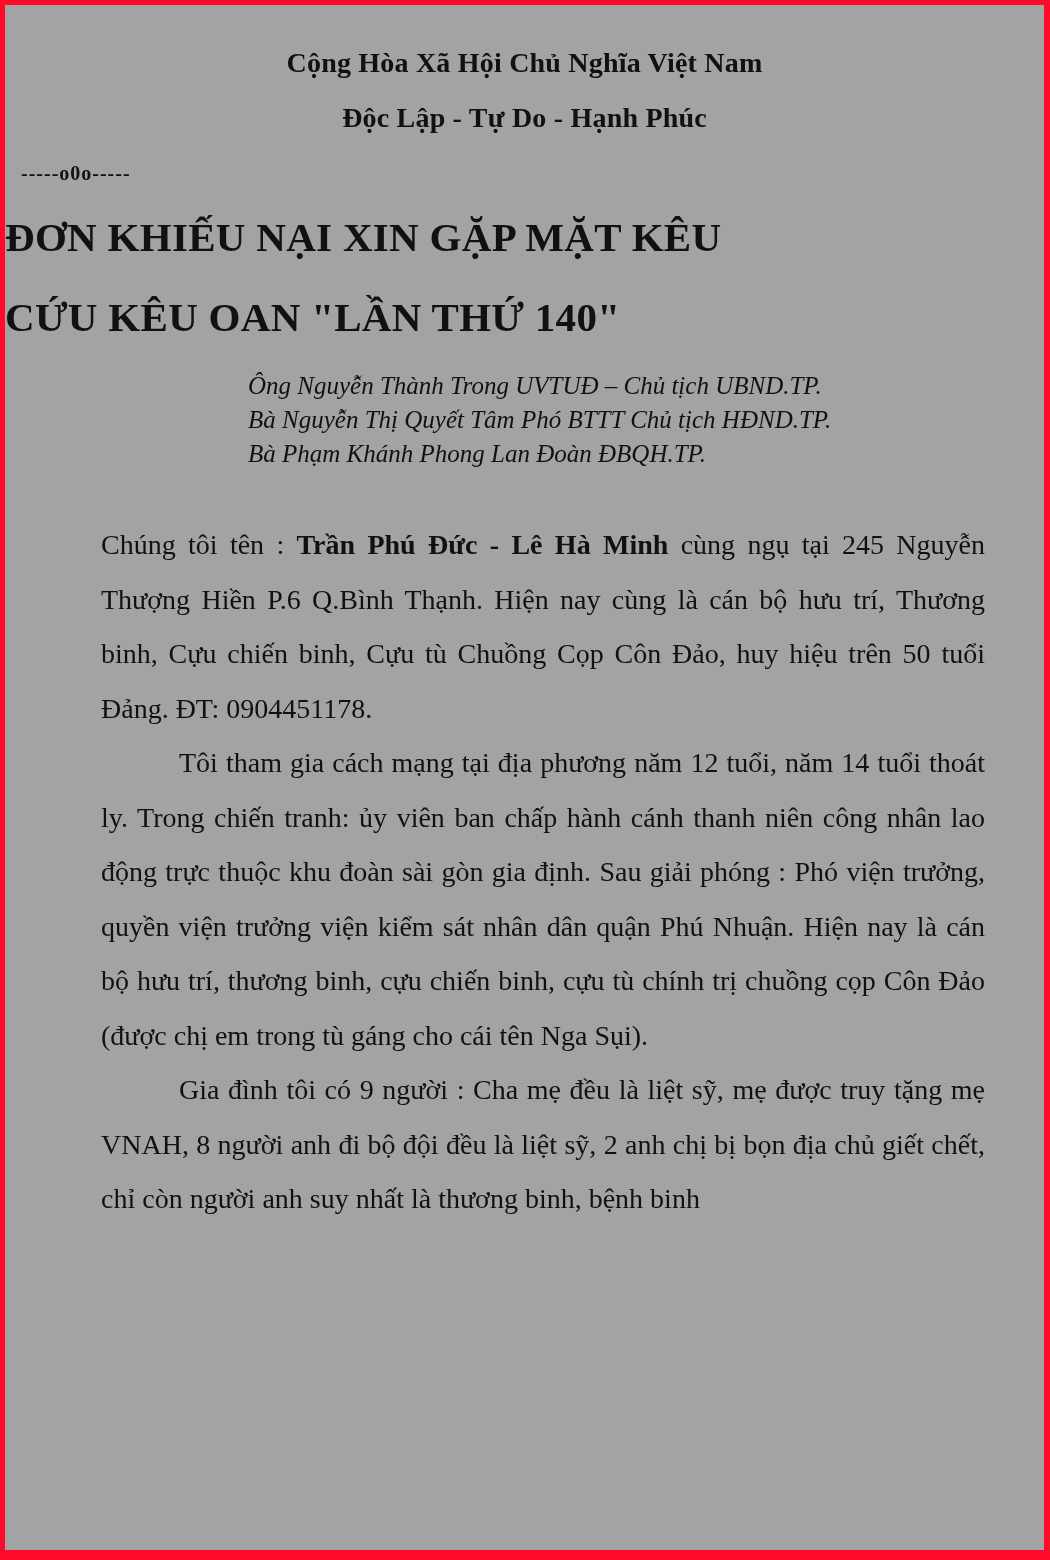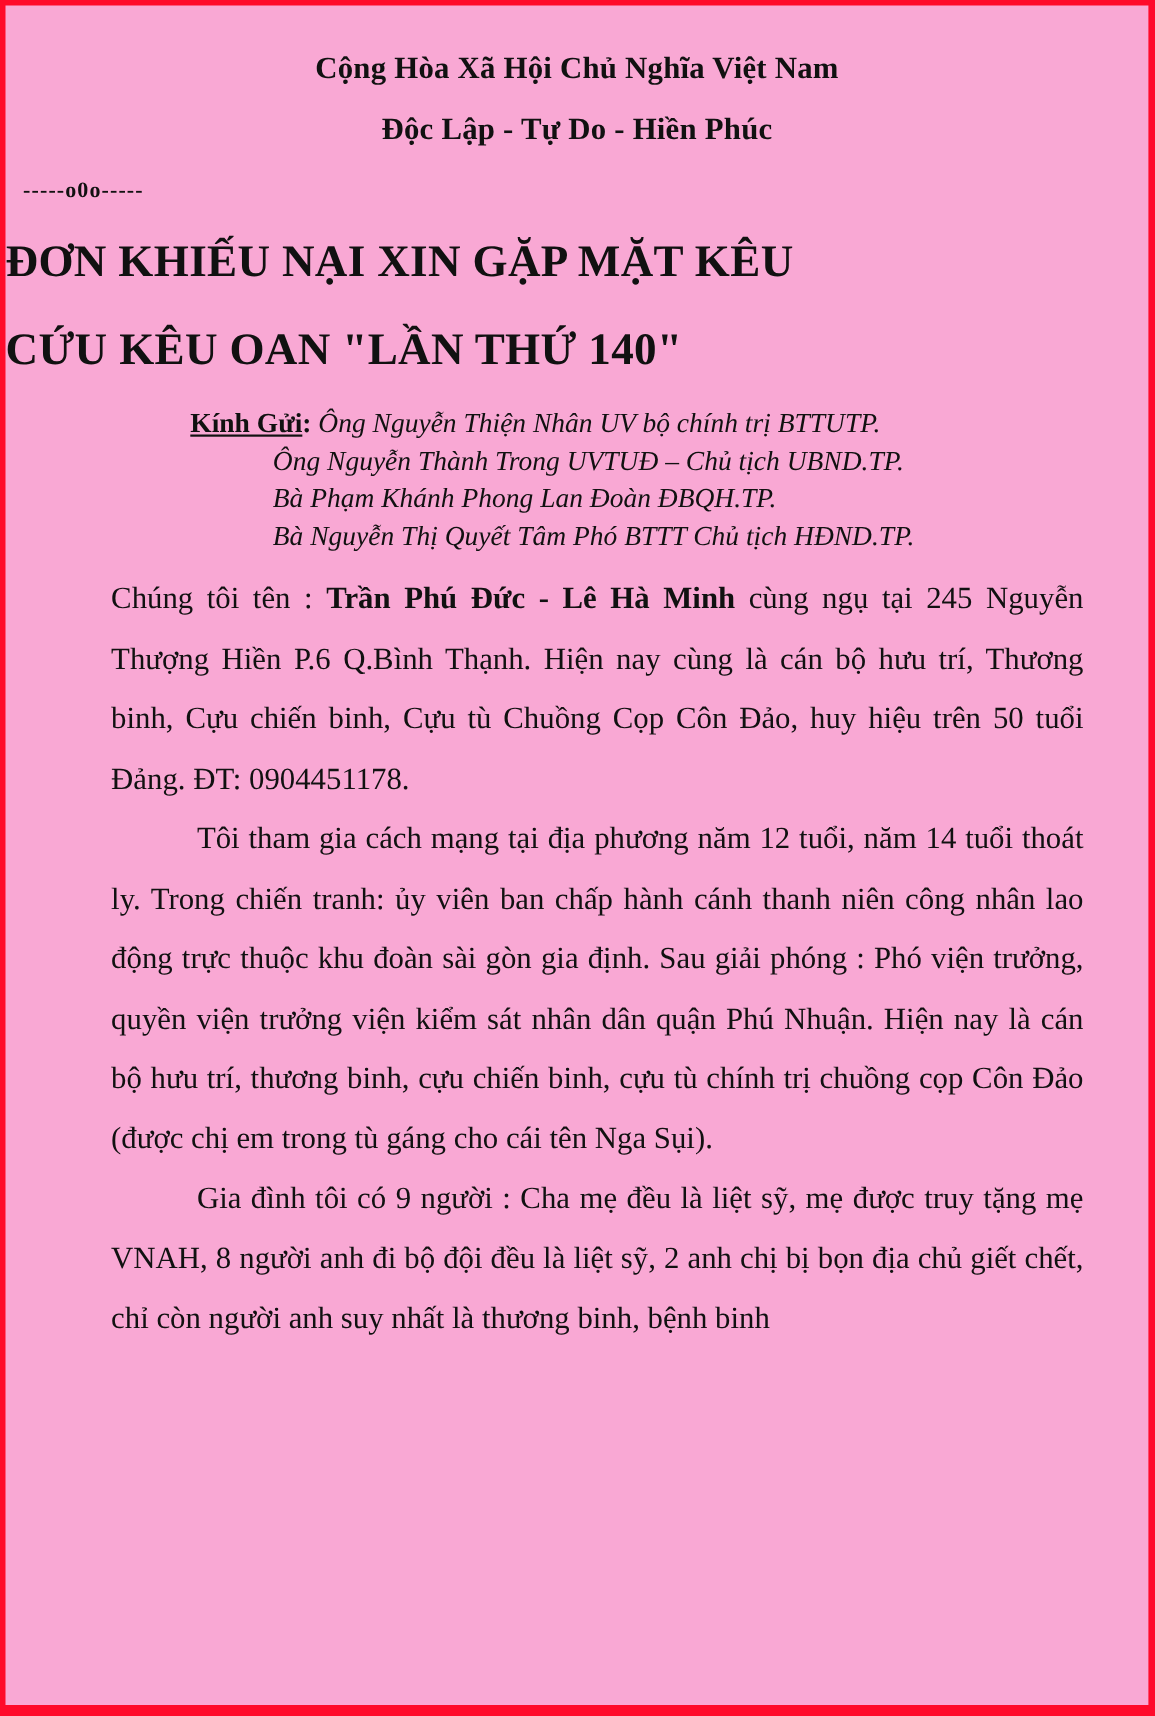--- a/index.html
+++ b/index.html
@@ -12,21 +12,21 @@
       height: 1560px;
       position: relative;
       overflow: hidden;
     }
     .page {
       position: absolute;
       left: 5px;
       top: 5px;
       width: 1039px;
       height: 1545px;
-      background: #f9a8d4;
+      background: #a3a3a3;
       color: #111111;
       font-family: "Liberation Serif", "DejaVu Serif", serif;
     }
     .header-line {
       position: absolute;
       left: 0;
       width: 100%;
       text-align: center;
       font-weight: bold;
       font-size: 28px;
@@ -96,34 +96,30 @@
       text-indent: 78px;
     }
     .bold { font-weight: bold; }
   </style>
 </head>
 <body>
 
 <div class="page">
 
   <div class="header-line header-1">Cộng Hòa Xã Hội Chủ Nghĩa Việt Nam</div>
-  <div class="header-line header-2">Độc Lập - Tự Do - Hiền Phúc</div>
+  <div class="header-line header-2">Độc Lập - Tự Do - Hạnh Phúc</div>
   <div class="divider">-----o0o-----</div>
 
   <div class="title title-1">ĐƠN KHIẾU NẠI XIN GẶP MẶT KÊU</div>
   <div class="title title-2">CỨU KÊU OAN "LẦN THỨ 140"</div>
 
   <div class="recipients">
-    <div>
-      <span class="label">Kính Gửi</span><span class="colon">:</span>
-      <span class="name">Ông Nguyễn Thiện Nhân UV bộ chính trị BTTUTP.</span>
-    </div>
     <div class="indent">Ông Nguyễn Thành Trong UVTUĐ – Chủ tịch UBND.TP.</div>
+    <div class="indent">Bà Nguyễn Thị Quyết Tâm Phó BTTT Chủ tịch HĐND.TP.</div>
     <div class="indent">Bà Phạm Khánh Phong Lan Đoàn ĐBQH.TP.</div>
-    <div class="indent">Bà Nguyễn Thị Quyết Tâm Phó BTTT Chủ tịch HĐND.TP.</div>
   </div>
 
   <div class="body">
     <p><span>Chúng tôi tên : </span><span class="bold">Trần Phú Đức - Lê Hà Minh</span><span> cùng ngụ tại 245 Nguyễn Thượng Hiền P.6 Q.Bình Thạnh. Hiện nay cùng là cán bộ hưu trí, Thương binh, Cựu chiến binh, Cựu tù Chuồng Cọp Côn Đảo, huy hiệu trên 50 tuổi Đảng. ĐT: 0904451178.</span></p>
     <p class="indent">Tôi tham gia cách mạng tại địa phương năm 12 tuổi, năm 14 tuổi thoát ly. Trong chiến tranh: ủy viên ban chấp hành cánh thanh niên công nhân lao động trực thuộc khu đoàn sài gòn gia định. Sau giải phóng : Phó viện trưởng, quyền viện trưởng viện kiểm sát nhân dân quận Phú Nhuận. Hiện nay là cán bộ hưu trí, thương binh, cựu chiến binh, cựu tù chính trị chuồng cọp Côn Đảo (được chị em trong tù gáng cho cái tên Nga Sụi).</p>
     <p class="indent">Gia đình tôi có 9 người : Cha mẹ đều là liệt sỹ, mẹ được truy tặng mẹ VNAH, 8 người anh đi bộ đội đều là liệt sỹ, 2 anh chị bị bọn địa chủ giết chết, chỉ còn người anh suy nhất là thương binh, bệnh binh</p>
   </div>
 
 </div>
 

